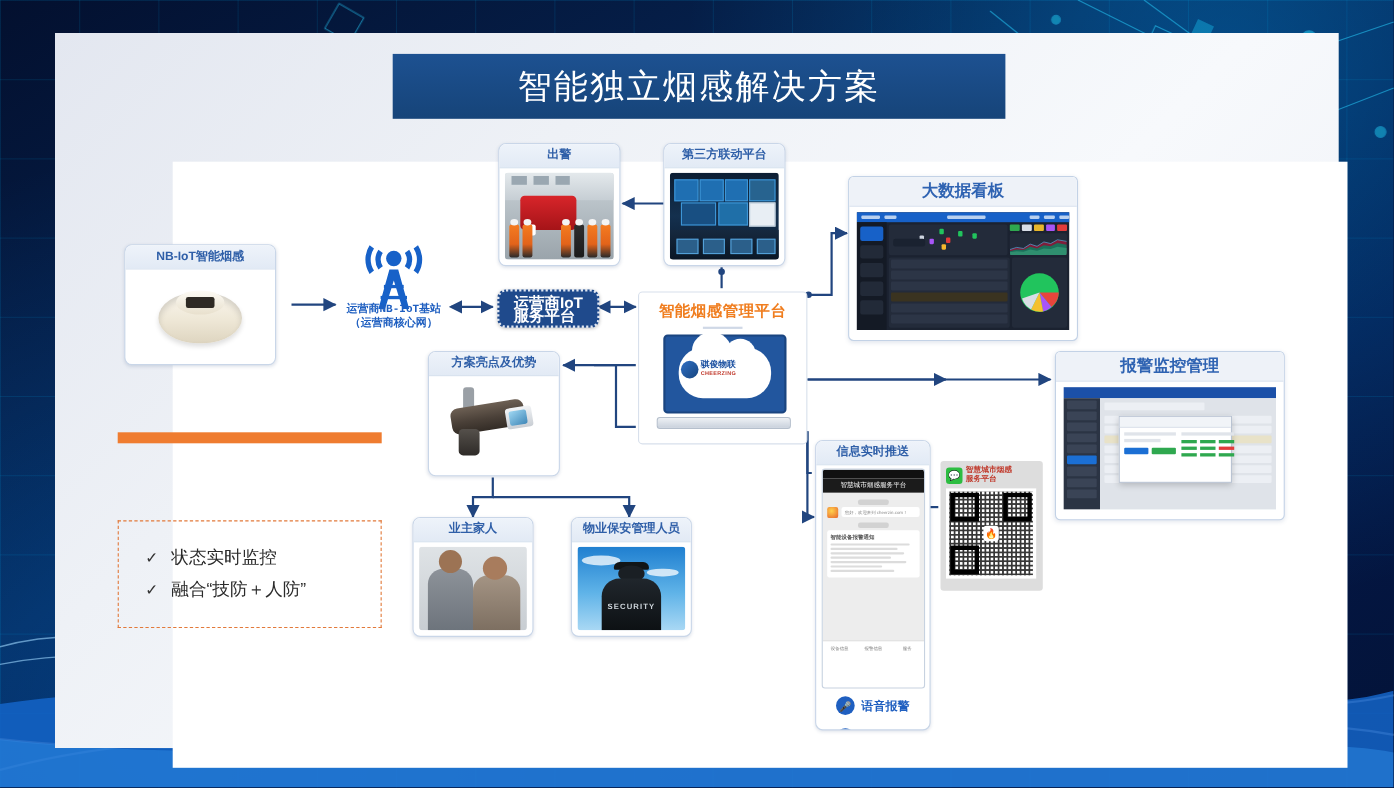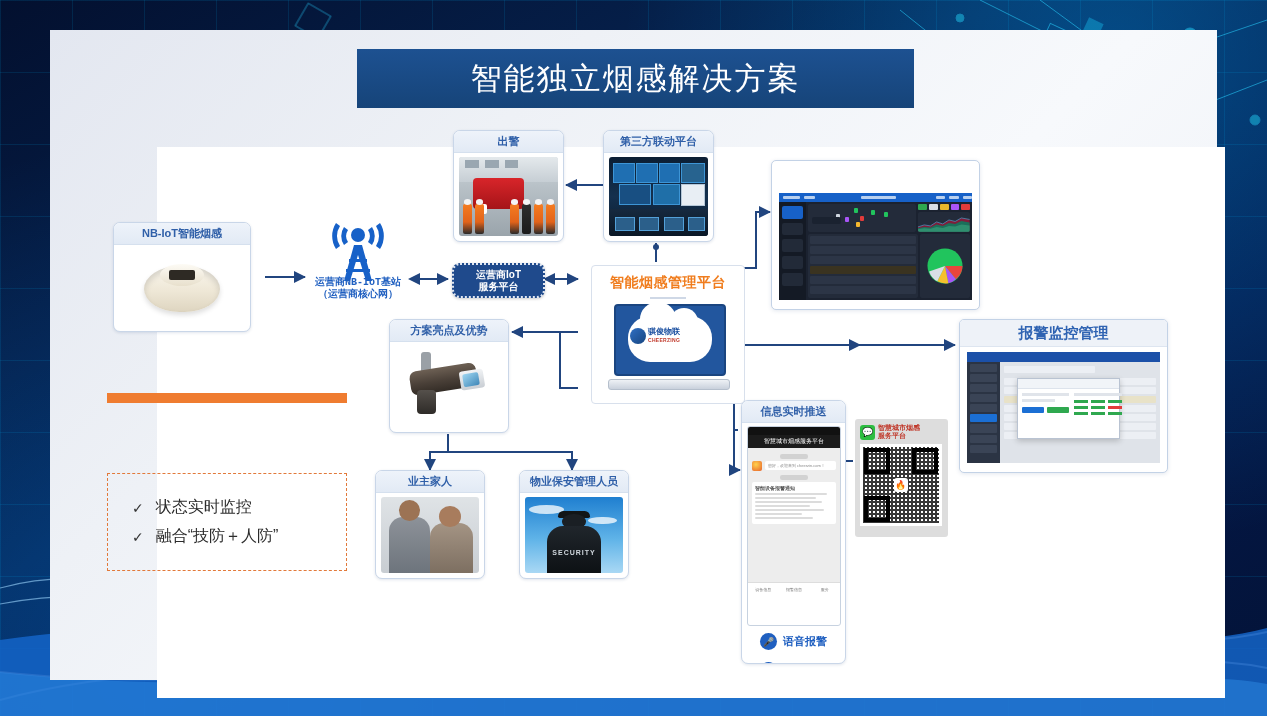--- a/index.html
+++ b/index.html
@@ -126,23 +126,23 @@
     box-shadow:0 4px 6px rgba(0,0,0,.14) inset,0 3px 5px rgba(0,0,0,.13);}
   #detector .top{position:absolute;left:50%;top:34%;transform:translate(-50%,-50%);
     width:44px;height:22px;border-radius:22px/11px;
     background:linear-gradient(180deg,#fdfbf5,#e8e0cd);}
   #detector .slot{position:absolute;left:50%;top:34%;transform:translate(-50%,-50%);
     width:26px;height:10px;border-radius:2px;background:#2e2a24;}
   #tower{position:absolute;left:318px;top:221px;width:80px;height:62px;font-family:Liberation Mono, monospace;}
   #ioTbox{position:absolute;left:452px;top:263px;width:89px;height:31px;border-radius:8px;
     background:#1f4a8c;border:2px dotted #dfe6f2;display:flex;align-items:center;justify-content:center;
     box-shadow:0 1px 3px rgba(0,0,0,.2);}
-  #ioTbox span{color:#fff;font-size:10px;line-height:12px;text-align:center;font-weight:bold;}
+  #ioTbox span{color:#fff;font-size:14px;line-height:12px;text-align:left;font-weight:bold;}
   #platform{position:absolute;left:580px;top:265px;width:152px;height:137px;
-    background:#fff;border:1px solid #d8e0ec;border-radius:4px;margin-left:11px;}
+    background:#fff;border:1px solid #d8e0ec;border-radius:4px;}
   #platform .ptitle{position:absolute;left:0;top:8px;width:100%;text-align:center;
     color:#f07d1e;font-size:14px;font-weight:bold;letter-spacing:.5px;}
   #platform .rule{position:absolute;left:38%;top:31px;width:24%;height:2px;background:#cfd8e6;}
   #laptop{position:absolute;left:16px;top:38px;width:120px;height:86px;}
   #laptop .screen{position:absolute;left:6px;top:0;width:108px;height:68px;border-radius:4px;
     background:#22569e;border:2px solid #1a4580;}
   #laptop .base{position:absolute;left:0;bottom:0;width:120px;height:9px;border-radius:3px;
     background:linear-gradient(180deg,#eef1f5,#c9d1dc);border:1px solid #b5bfcc;}
   #laptop .cloud{position:absolute;left:12px;top:10px;width:84px;height:46px;background:#fff;border-radius:22px;}
   #laptop .cloud::before{content:"";position:absolute;left:12px;top:-14px;width:36px;height:34px;border-radius:50%;background:#fff;}
@@ -415,20 +415,21 @@
       <div class="cloud" style="right:6%;top:26%;width:30%;height:10%"></div>
       <div class="cap"></div>
         <div class="head"></div>
         <div class="torso"></div>
       <div class="txt">SECURITY</div>
     </div>
   </div>
 </div>
 
 <div class="bigcard" style="left:771px;top:160px;width:207px;height:148px;">
+  <div class="hd">大数据看板</div>
   <div style="position:absolute;left:7px;right:7px;top:32px;bottom:9px;">
     <div class="dash">
       <div class="topbar">
           <div class="t" style="width:22px"></div>
           <div class="t" style="width:14px"></div>
         <div class="t" style="width:44px;margin-left:46px"></div>
         <div class="t" style="width:12px;margin-left:40px"></div>
           <div class="t" style="width:12px"></div>
           <div class="t" style="width:12px"></div>
         </div>

